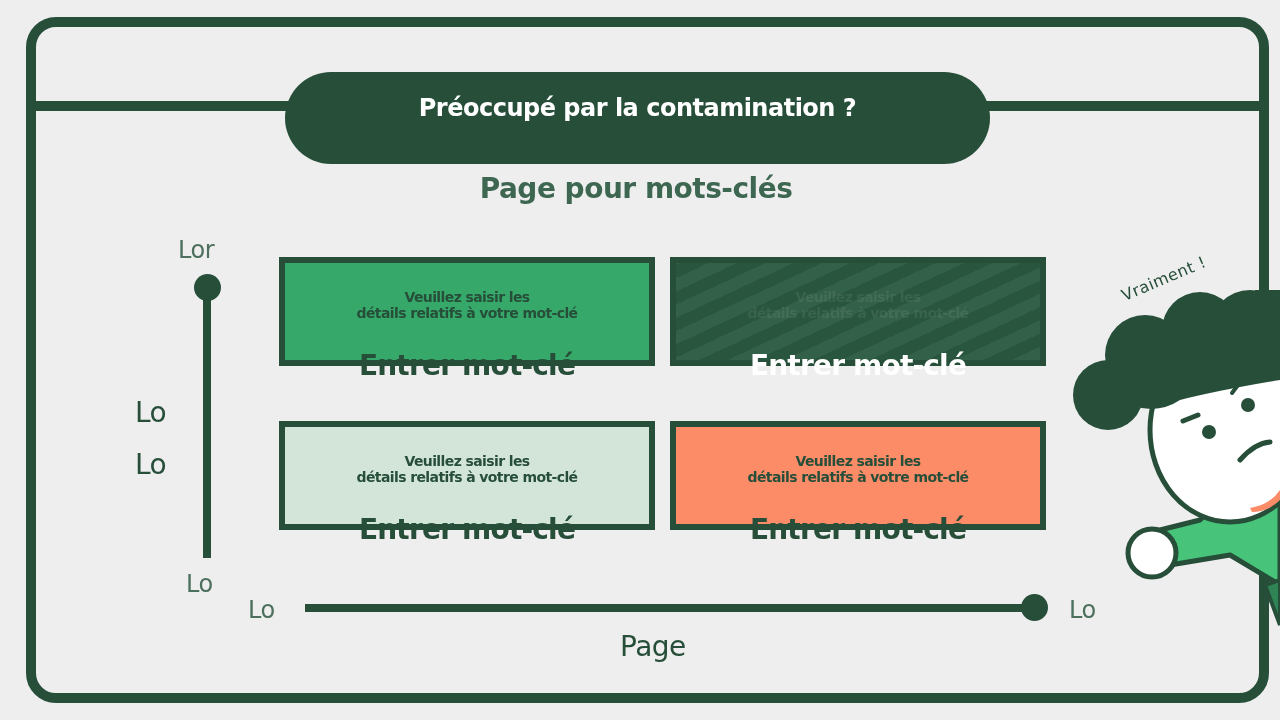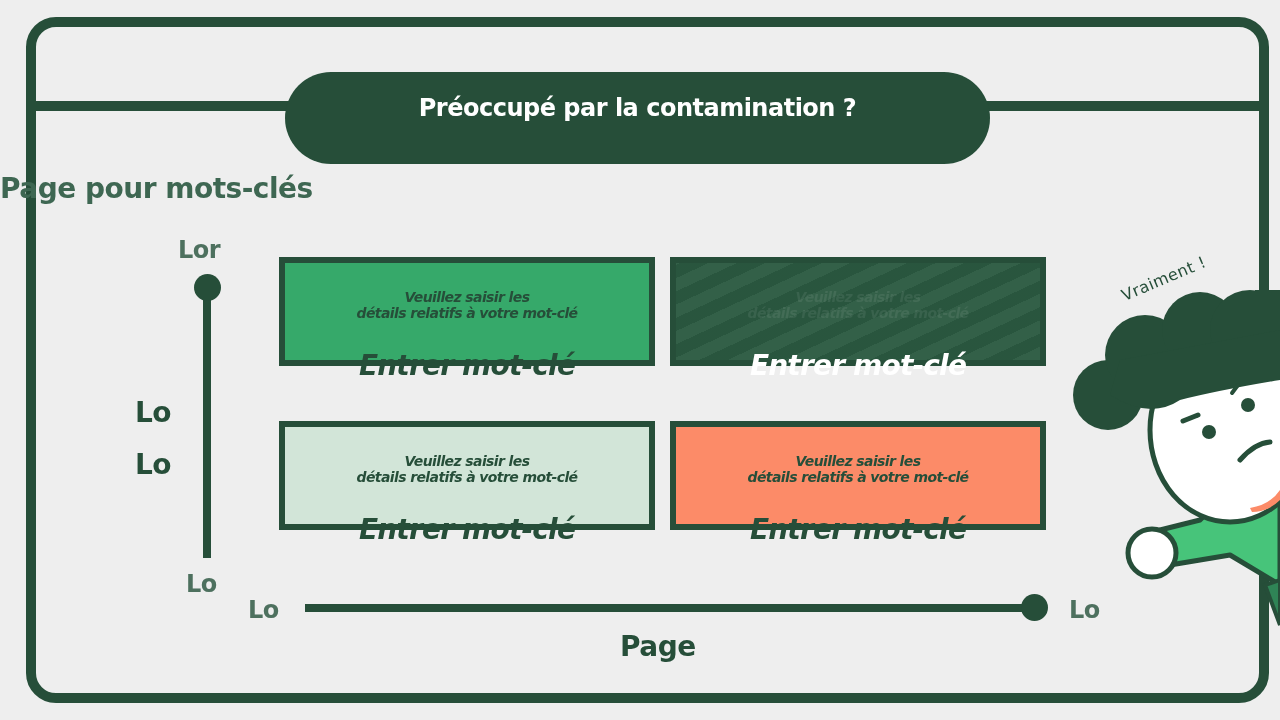--- a/index.html
+++ b/index.html
@@ -19,28 +19,27 @@
   .title-pill {
     position: absolute; left: 285px; top: 72px; width: 705px; height: 92px;
     background: #264e39; border-radius: 46px;
     display: flex; justify-content: center; padding-top: 22px;
   }
   .title-pill span {
     color: #ffffff; font-weight: bold; font-size: 24px; letter-spacing: -0.5px;
   }
 
   .subtitle {
-    position: absolute; left: 0; width: 1272px; top: 172px; text-align: left;
+    position: absolute; left: 0; width: 1272px; top: 172px; text-align: center;
     font-weight: bold; font-size: 28px; color: #3e6752; letter-spacing: -0.5px;
   }
 
   .quad {
     position: absolute; width: 376px; height: 109px; border: 6px solid #264e39;
     text-align: center;
-    font-style: italic;
   }
   .quad .desc {
     position: absolute; left: 0; right: 0; top: 26px;
     font-size: 14px; font-weight: bold; line-height: 16px; letter-spacing: -0.6px;
     color: #264e39;
   }
   .quad .kw {
     position: absolute; left: 0; right: 0; top: 86px;
     font-size: 28px; font-weight: bold; letter-spacing: -0.8px; color: #264e39;
   }
@@ -50,21 +49,21 @@
   .q2 .desc { color: rgba(255,255,255,0.08); }
   .q2 .kw { color: #ffffff; }
   .q3 { left: 279px; top: 421px; background: #d2e5d8; }
   .q4 { left: 670px; top: 421px; background: #fc8b68; }
 
   .axis-y { position: absolute; left: 203px; top: 288px; width: 8px; height: 270px; background: #264e39; }
   .axis-y-dot { position: absolute; left: 194px; top: 274px; width: 27px; height: 27px; border-radius: 50%; background: #264e39; }
   .axis-x { position: absolute; left: 305px; top: 604px; width: 730px; height: 8px; background: #264e39; }
   .axis-x-dot { position: absolute; left: 1021px; top: 594px; width: 27px; height: 27px; border-radius: 50%; background: #264e39; }
 
-  .lbl { position: absolute; font-weight: bold; letter-spacing: -0.5px; text-align: center; }
+  .lbl { position: absolute; font-weight: normal; letter-spacing: -0.5px; text-align: center; }
   .lbl.muted { color: #4d705e; font-size: 24px; }
   .lbl.dark { color: #264e39; font-size: 28px; }
   .y-top { left: 178px; top: 236px; }
   .y-mid1 { left: 135px; top: 396px; }
   .y-mid2 { left: 135px; top: 448px; }
   .y-bot { left: 186px; top: 570px; }
   .x-left { left: 248px; top: 596px; }
   .x-right { left: 1069px; top: 596px; }
   .x-title { left: 620px; top: 630px; font-size: 30px; }
 

